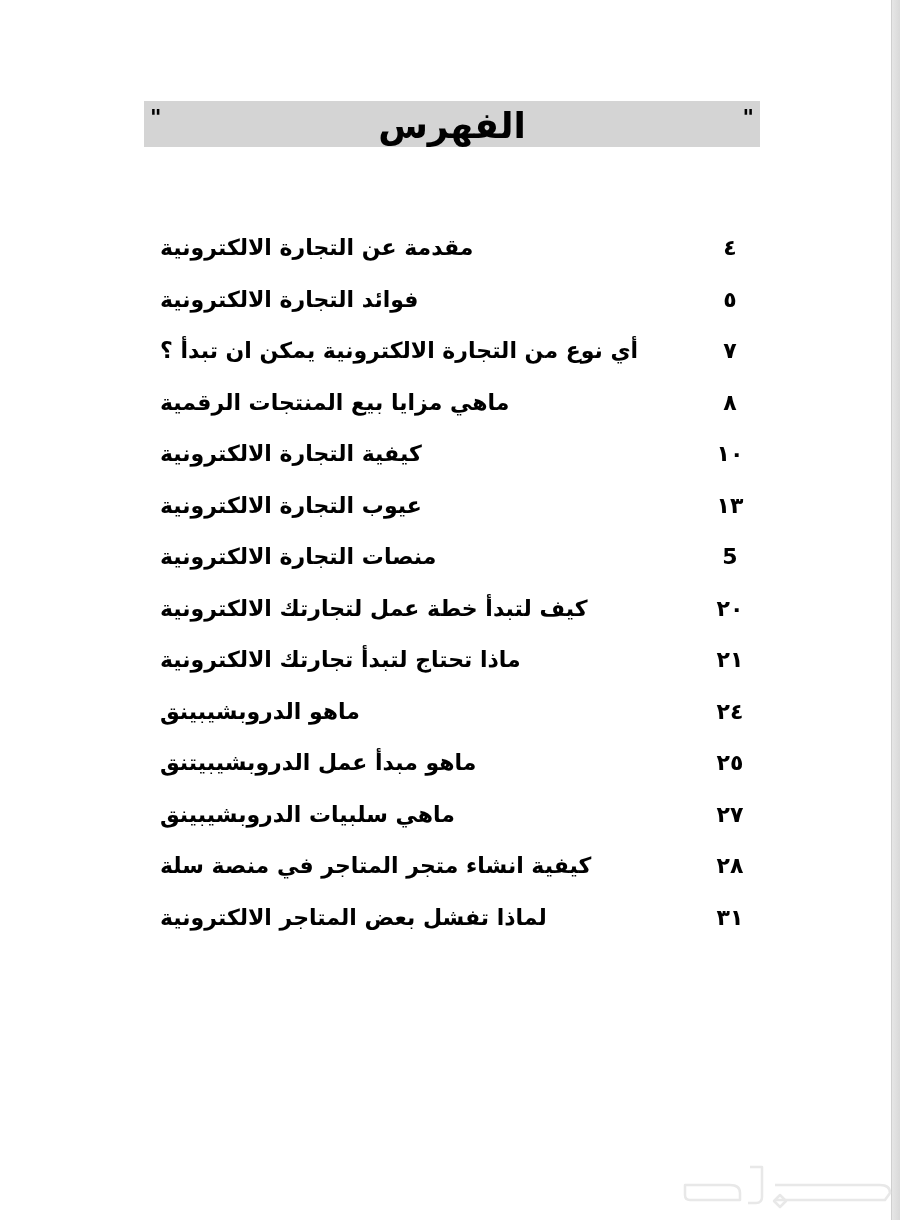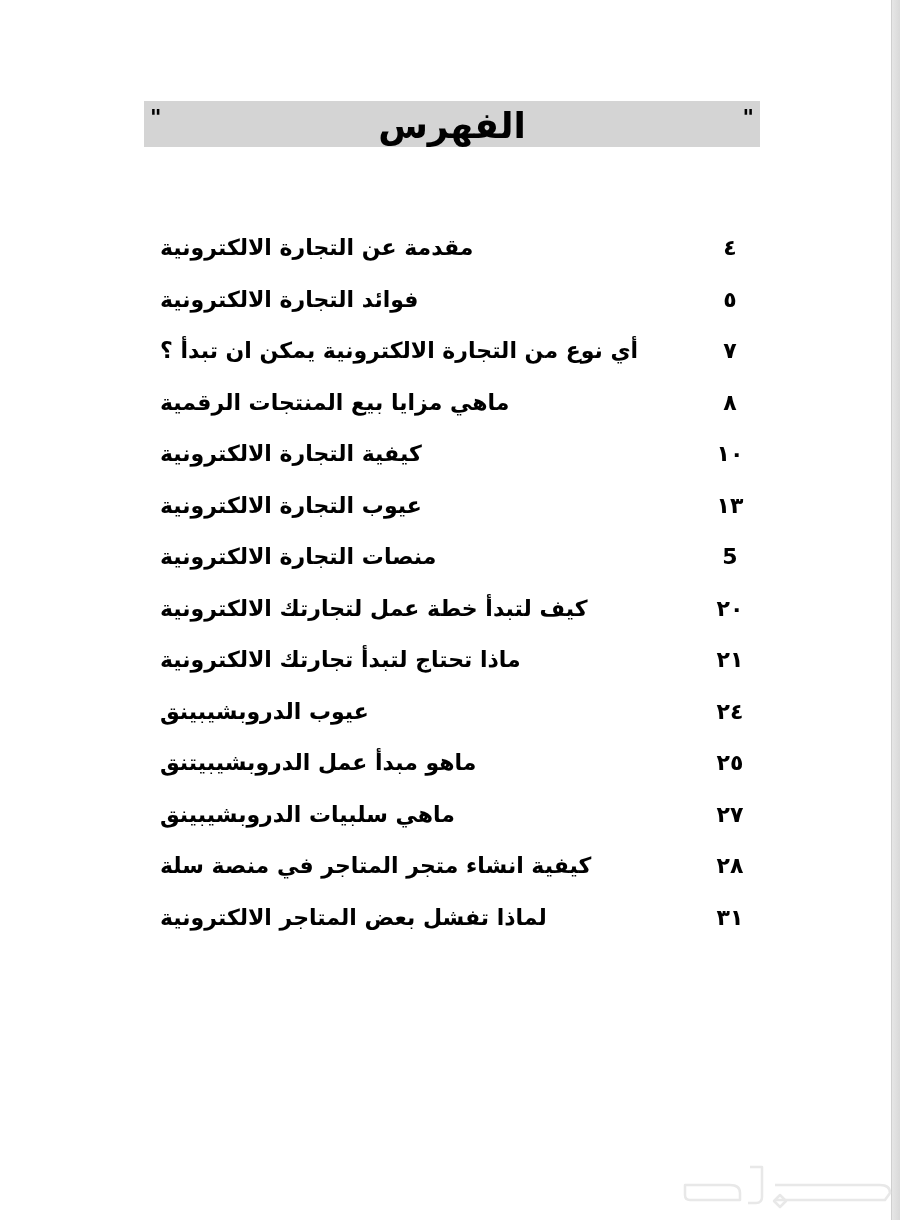--- a/index.html
+++ b/index.html
@@ -85,21 +85,21 @@
     </div>
   <div class="toc-row">
       <span class="toc-title">كيف لتبدأ خطة عمل لتجارتك الالكترونية</span>
       <span class="toc-page">٢٠</span>
     </div>
   <div class="toc-row">
       <span class="toc-title">ماذا تحتاج لتبدأ تجارتك الالكترونية</span>
       <span class="toc-page">٢١</span>
     </div>
   <div class="toc-row">
-      <span class="toc-title">عيوب الدروبشيبينق</span>
+      <span class="toc-title">ماهو الدروبشيبينق</span>
       <span class="toc-page">٢٤</span>
     </div>
   <div class="toc-row">
       <span class="toc-title">ماهو مبدأ عمل الدروبشيبيتنق</span>
       <span class="toc-page">٢٥</span>
     </div>
   <div class="toc-row">
       <span class="toc-title">ماهي سلبيات الدروبشيبينق</span>
       <span class="toc-page">٢٧</span>
     </div>

